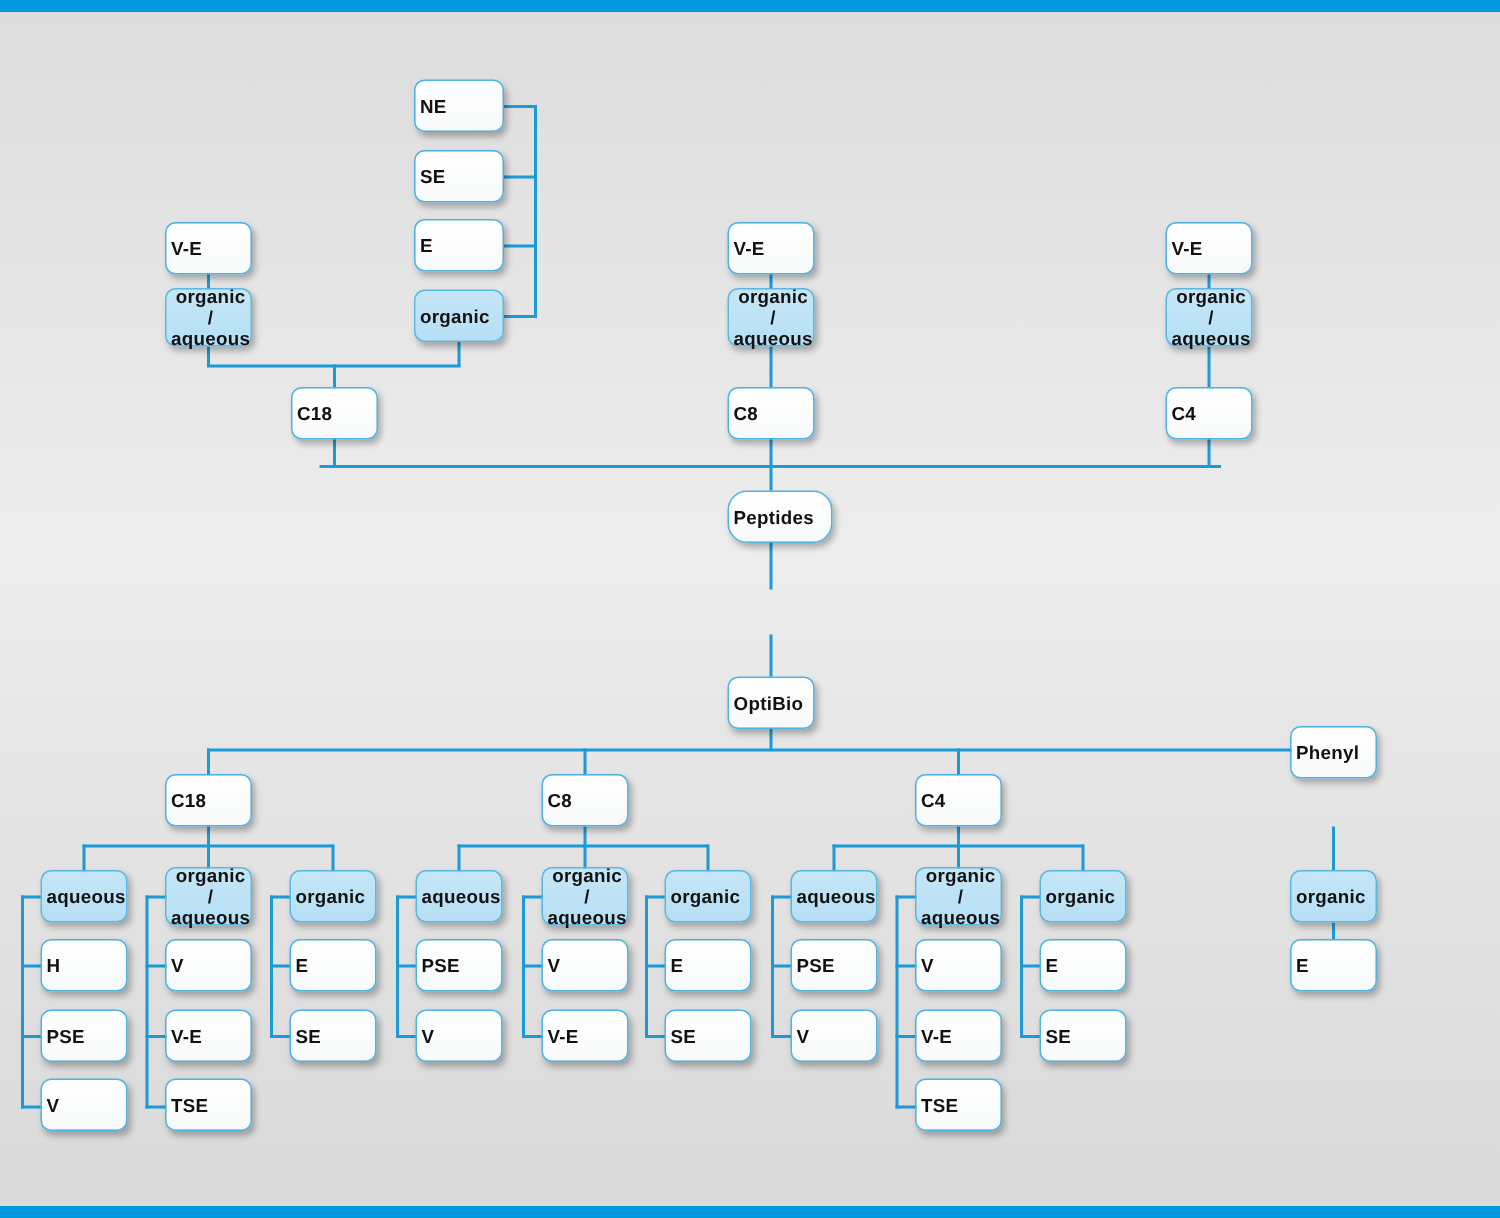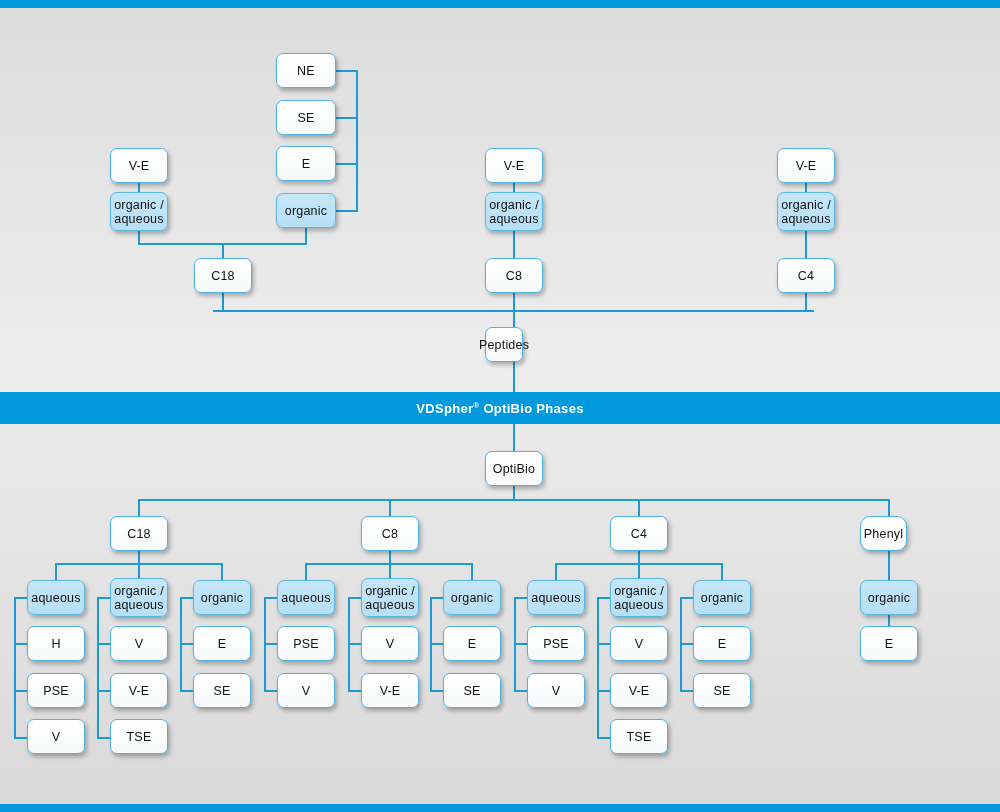--- a/index.html
+++ b/index.html
@@ -24,24 +24,24 @@
   .lnh{height:2px;}
   .lnv{width:2px;}
 
   
   .box{
     position:absolute;
     box-sizing:border-box;
     border:1.5px solid #4db3e0;
     border-radius:7px;
     background:#ffffff;
-    display:flex;align-items:center;justify-content:center;
+    display:flex;align-items:center;justify-content:flex-start;
     text-align:center;
     font-size:12.5px;
-    font-weight:normal;
+    font-weight:bold;
     color:#111111;
     letter-spacing:.2px;
     line-height:1.12;
     box-shadow:2px 3px 4px rgba(0,0,0,.28);
     z-index:3;
     padding:0 3px;
   }
   .box.blue{
     background:linear-gradient(180deg,#c5e6f7 0%,#b6dff5 100%);
     border-color:#59b7e2;
@@ -138,30 +138,27 @@
   <div class="box white" style="left:777px;top:258px;width:58px;height:35px;">
       <span>C4</span>
     </div>
 
   <div class="ln lnv" style="left:222px;top:292px;height:19px;"></div>
   <div class="ln lnv" style="left:513px;top:292px;height:19px;"></div>
   <div class="ln lnv" style="left:805px;top:292px;height:19px;"></div>
   <div class="ln lnh" style="left:213px;top:310px;width:601px;"></div>
   <div class="ln lnv" style="left:513px;top:310px;height:17px;"></div>
 
-  <div class="box white" style="left:485px;top:327px;width:38px;height:35px;">
+  <div class="box white" style="left:485px;top:327px;width:70px;height:35px;border-radius:13px;">
       <span>Peptides</span>
     </div>
 
   <div class="ln lnv" style="left:513px;top:361px;height:32px;"></div>
   <div class="ln lnv" style="left:513px;top:423px;height:28px;z-index:1;"></div>
 
-  <div class="banner" style="top:392px;">
-    <span><span>VDSpher</span><sup>®</sup><span> OptiBio Phases</span></span>
-  </div>
 
   <div class="box white" style="left:485px;top:451px;width:58px;height:35px;">
       <span>OptiBio</span>
     </div>
 
   <div class="ln lnv" style="left:513px;top:485px;height:15px;"></div>
   <div class="ln lnh" style="left:138px;top:499px;width:751px;"></div>
   <div class="ln lnv" style="left:138px;top:499px;height:18px;"></div>
   <div class="ln lnv" style="left:389px;top:499px;height:18px;"></div>
   <div class="ln lnv" style="left:638px;top:499px;height:18px;"></div>
@@ -169,21 +166,21 @@
 
   <div class="box white" style="left:110px;top:516px;width:58px;height:35px;">
       <span>C18</span>
     </div>
   <div class="box white" style="left:361px;top:516px;width:58px;height:35px;">
       <span>C8</span>
     </div>
   <div class="box white" style="left:610px;top:516px;width:58px;height:35px;">
       <span>C4</span>
     </div>
-  <div class="box white" style="left:860px;top:516px;width:47px;height:35px;border-radius:10px;">
+  <div class="box white" style="left:860px;top:484px;width:58px;height:35px;">
       <span>Phenyl</span>
     </div>
 
   <div class="ln lnv" style="left:138px;top:551px;height:13px;"></div>
   <div class="ln lnh" style="left:55px;top:563px;width:167px;"></div>
   <div class="ln lnv" style="left:55px;top:563px;height:18px;"></div>
   <div class="ln lnv" style="left:138px;top:563px;height:18px;"></div>
   <div class="ln lnv" style="left:221px;top:563px;height:18px;"></div>
 
   <div class="box blue" style="left:27px;top:580px;width:58px;height:35px;">

